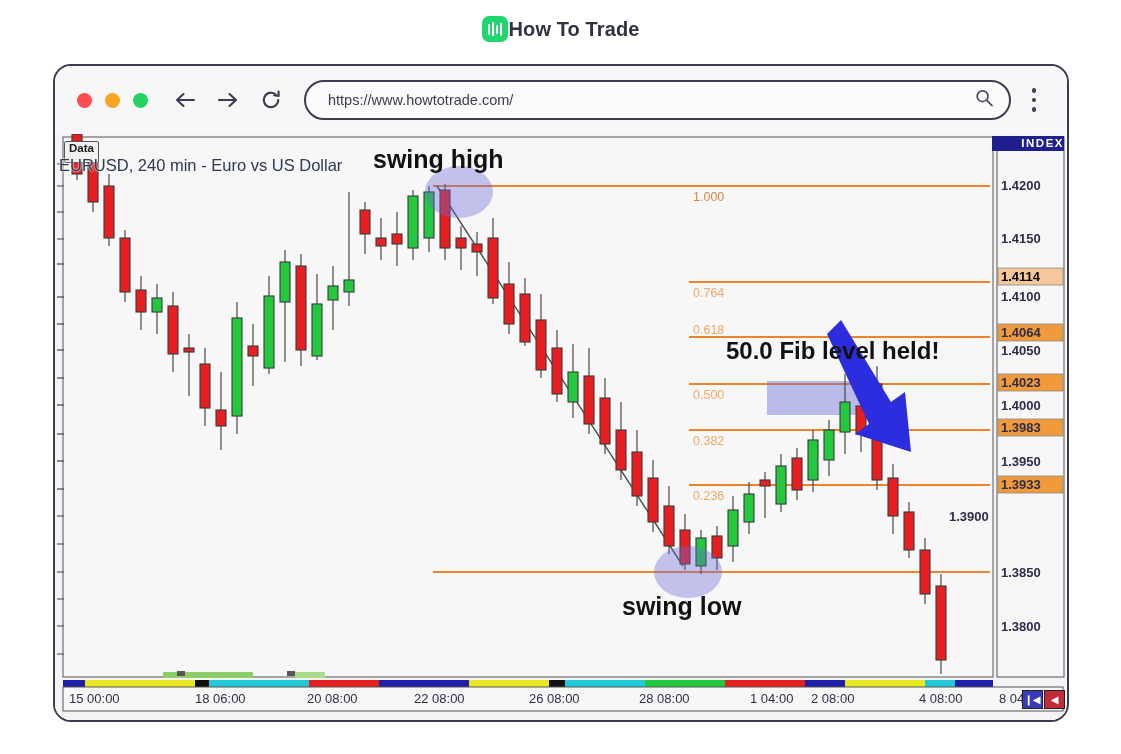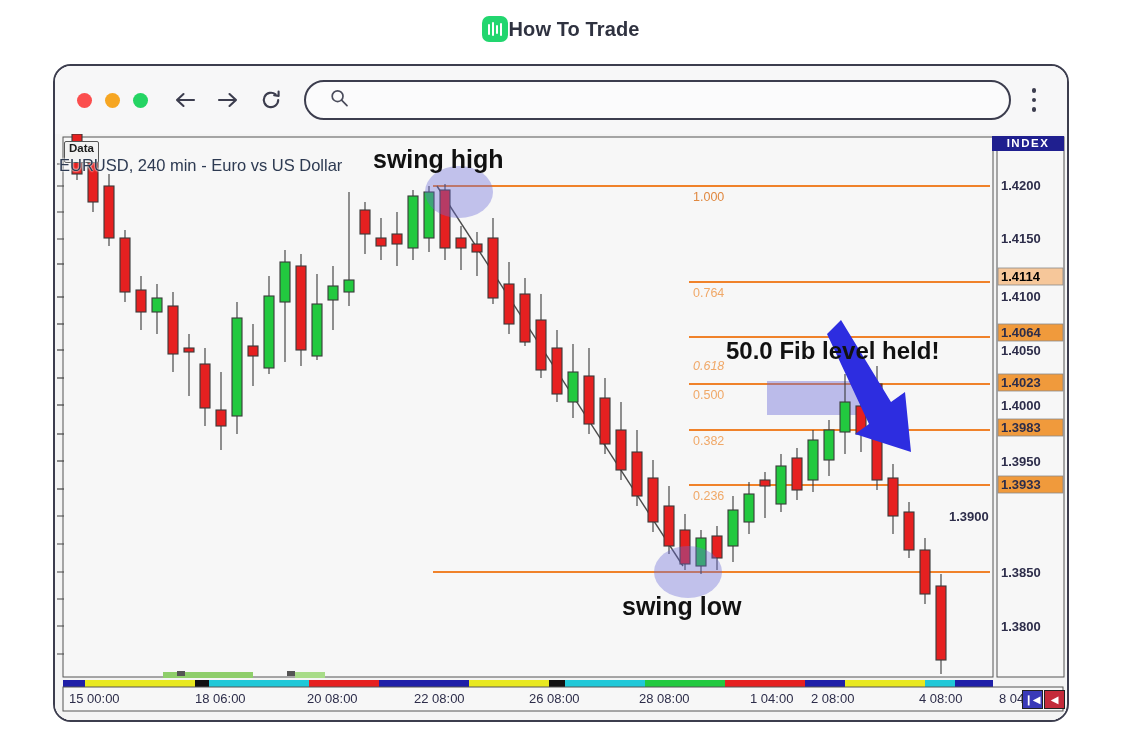--- a/index.html
+++ b/index.html
@@ -85,21 +85,21 @@
   }
   .ann-swing-high{left:318px;top:11px;font-size:25px;}
   .ann-swing-low{left:567px;top:458px;font-size:25px;}
   .ann-fib{left:671px;top:203px;font-size:24px;}
   .fib-lbl{
     font-size:12.5px;color:#f0a868;font-weight:400;
   }
   .index-hdr{
     position:absolute;right:2px;top:2px;width:72px;height:15px;
     background:#1f1f8f;color:#ffffff;font-size:11.5px;font-weight:700;
-    letter-spacing:1.5px;text-align:center;line-height:15px;
+    letter-spacing:1.5px;text-align:right;line-height:15px;
   }
 </style>
 </head>
 <body>
 
 <div class="page">
 
   <div class="brand">
     <div class="brand-logo">
       <i></i>
@@ -130,20 +130,21 @@
             </svg>
         </span>
         <span>
           <svg width="22" height="22" viewBox="0 0 22 22">
             <path d="M18.2 11 A7.2 7.2 0 1 1 15.6 5.4" stroke="#3c3d4e" stroke-width="2.1" fill="none" stroke-linecap="round"></path>
             <path d="M18.6 2.6 L18.6 7.0 L14.2 6.3" stroke="#3c3d4e" stroke-width="2.1" fill="none" stroke-linecap="round" stroke-linejoin="round"></path>
           </svg>
         </span>
       </div>
       <div class="urlbar">
+        <span class="urltext">https://www.howtotrade.com/</span>
         <span>
           <svg width="22" height="22" viewBox="0 0 22 22">
             <circle cx="9.6" cy="9.2" r="5.4" stroke="#4a4c5c" stroke-width="1.7" fill="none"></circle>
             <path d="M13.6 13.2 L19 18.6" stroke="#4a4c5c" stroke-width="1.7" fill="none" stroke-linecap="round"></path>
           </svg>
         </span>
       </div>
       <div class="menu-dots">
         <i></i>
           <i></i>
@@ -358,21 +359,21 @@
 
       <div class="ovl data-badge">Data</div>
       <div class="ovl sym-title">EURUSD, 240 min - Euro vs US Dollar</div>
 
       <div class="ovl ann ann-swing-high">swing high</div>
       <div class="ovl ann ann-fib">50.0 Fib level held!</div>
       <div class="ovl ann ann-swing-low">swing low</div>
 
       <div class="ovl fib-lbl" style="left:638px;top:56px;color:#e08840;">1.000</div>
       <div class="ovl fib-lbl" style="left:638px;top:152px;">0.764</div>
-      <div class="ovl fib-lbl" style="left:638px;top:225px;font-style:italic;">0.618</div>
+      <div class="ovl fib-lbl" style="left:638px;top:189px;">0.618</div>
       <div class="ovl fib-lbl" style="left:638px;top:254px;">0.500</div>
       <div class="ovl fib-lbl" style="left:638px;top:300px;">0.382</div>
       <div class="ovl fib-lbl" style="left:638px;top:355px;">0.236</div>
 
       <div class="index-hdr">INDEX</div>
       <div class="ovl" style="left:946px;top:44px;font-size:13px;font-weight:700;color:#2d2d4a;">1.4200</div>
       <div class="ovl" style="left:946px;top:97px;font-size:13px;font-weight:700;color:#2d2d4a;">1.4150</div>
       <div class="ovl" style="left:946px;top:135px;font-size:13px;font-weight:700;color:#000000;">1.4114</div>
       <div class="ovl" style="left:946px;top:155px;font-size:13px;font-weight:700;color:#2d2d4a;">1.4100</div>
       <div class="ovl" style="left:946px;top:191px;font-size:13px;font-weight:700;color:#2d2d4a;">1.4064</div>

